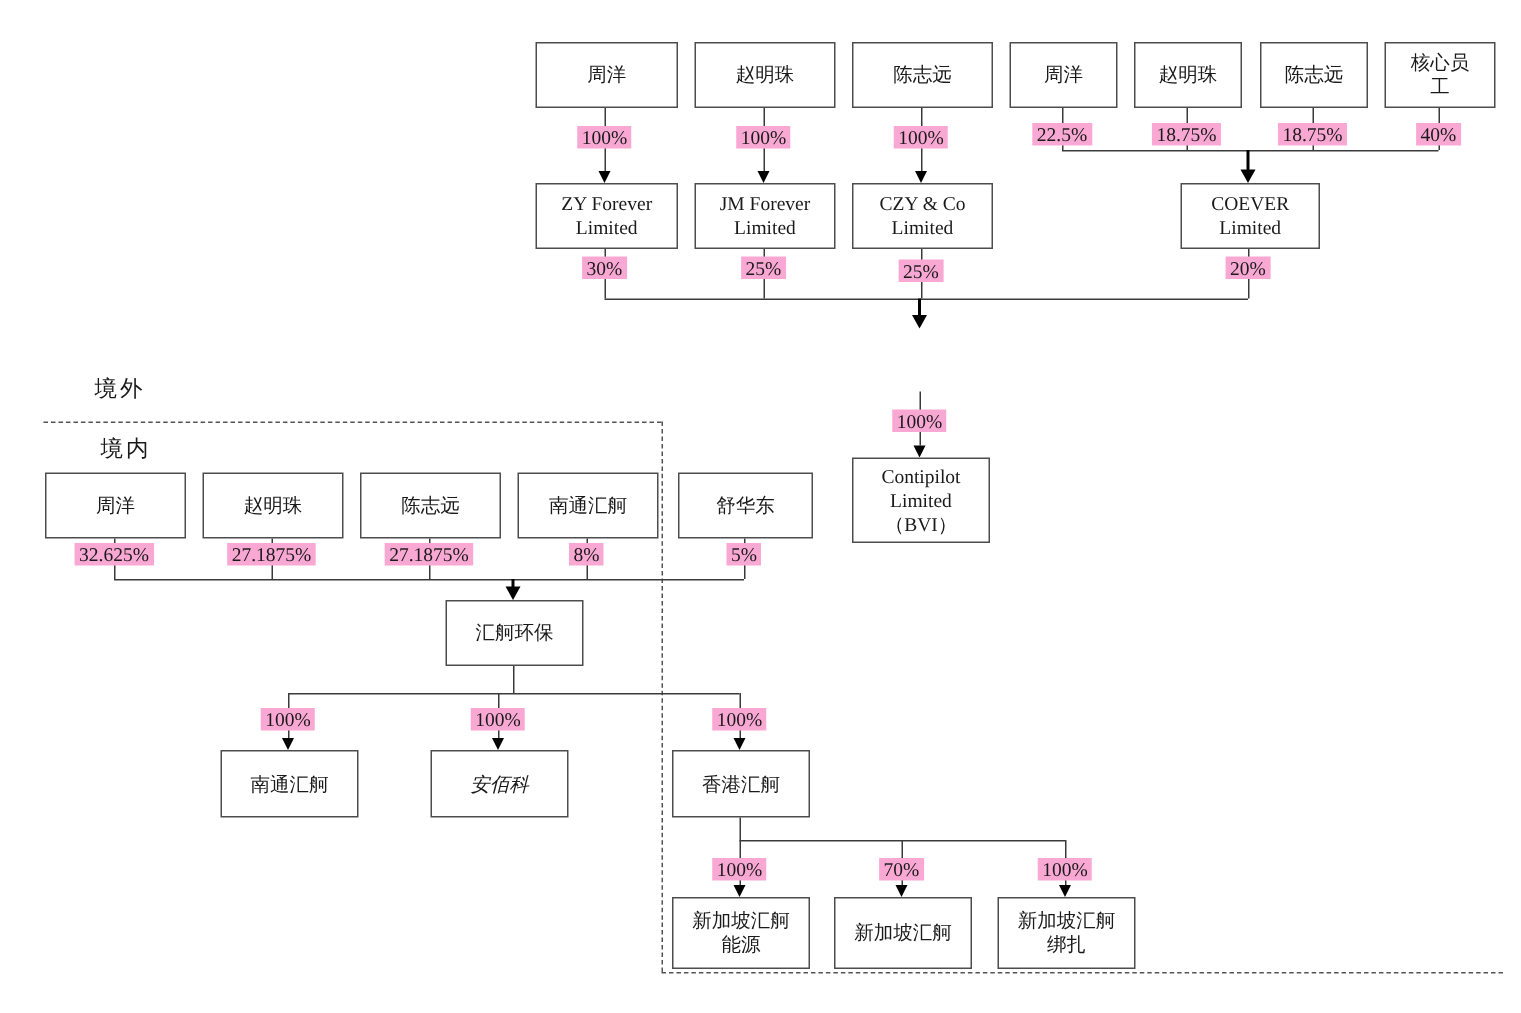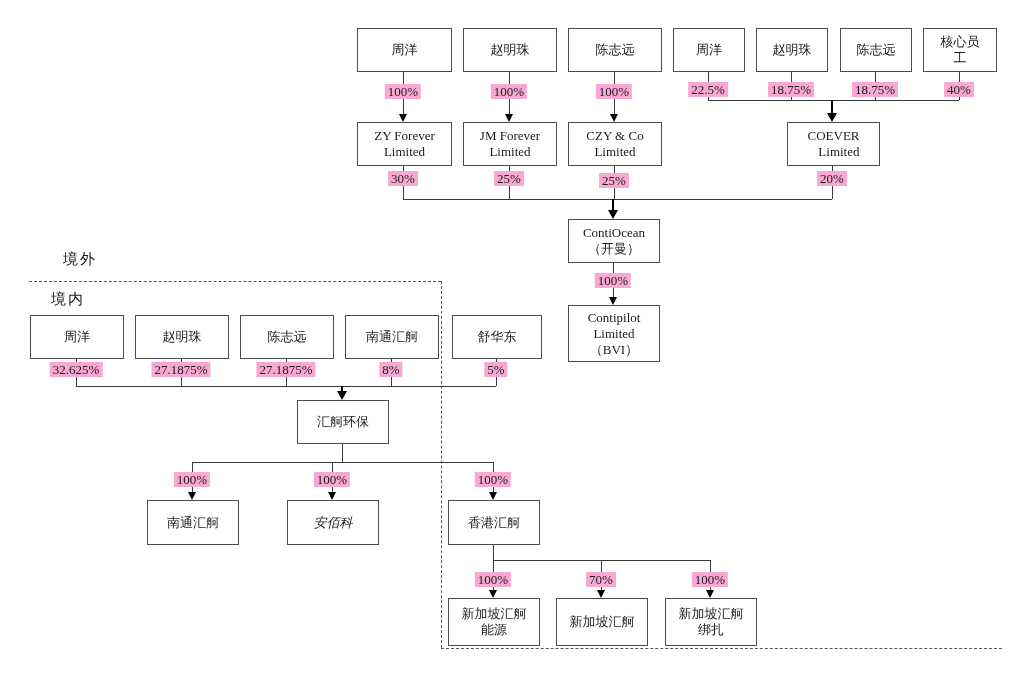--- a/index.html
+++ b/index.html
@@ -30,42 +30,40 @@
 </head>
 <body>
 
 <div id="stage">
 
   <div class="dash-h" style="left:29px;top:281px;width:412px;"></div>
   <div class="dash-v" style="left:441px;top:281px;height:367px;"></div>
   <div class="dash-h" style="left:441px;top:648px;width:561px;"></div>
 
   <div class="region" style="left:63px;top:250px;">境外</div>
-  <div class="region" style="left:51px;top:290px;">境内</div>
+  <div class="region" style="left:67px;top:290px;">境内</div>
 
   <div class="nbox" style="left:357px;top:28px;width:93px;height:42px;">周洋</div>
   <div class="nbox" style="left:463px;top:28px;width:92px;height:42px;">赵明珠</div>
   <div class="nbox" style="left:568px;top:28px;width:92px;height:42px;">陈志远</div>
   <div class="nbox" style="left:673px;top:28px;width:70px;height:42px;">周洋</div>
   <div class="nbox" style="left:756px;top:28px;width:70px;height:42px;">赵明珠</div>
   <div class="nbox" style="left:840px;top:28px;width:70px;height:42px;">陈志远</div>
   <div class="nbox" style="left:923px;top:28px;width:72px;height:42px;">核心员
 工</div>
 
   <div class="nbox" style="left:357px;top:122px;width:93px;height:42px;">ZY Forever
 Limited</div>
   <div class="nbox" style="left:463px;top:122px;width:92px;height:42px;">JM Forever
 Limited</div>
   <div class="nbox" style="left:568px;top:122px;width:92px;height:42px;">CZY &amp; Co
 Limited</div>
-  <div class="nbox" style="left:787px;top:122px;width:91px;height:42px;text-align:right;">COEVER
+  <div class="nbox" style="left:787px;top:122px;width:91px;height:42px;">COEVER
 Limited</div>
 
-  <div class="nbox" style="left:568px;top:219px;width:90px;height:42px;">ContiOcean
-（开曼）</div>
   <div class="nbox" style="left:568px;top:305px;width:90px;height:55px;">Contipilot
 Limited
 （BVI）</div>
 
   <div class="nbox" style="left:30px;top:315px;width:92px;height:42px;">周洋</div>
   <div class="nbox" style="left:135px;top:315px;width:92px;height:42px;">赵明珠</div>
   <div class="nbox" style="left:240px;top:315px;width:92px;height:42px;">陈志远</div>
   <div class="nbox" style="left:345px;top:315px;width:92px;height:42px;">南通汇舸</div>
   <div class="nbox" style="left:452px;top:315px;width:88px;height:42px;">舒华东</div>
 

